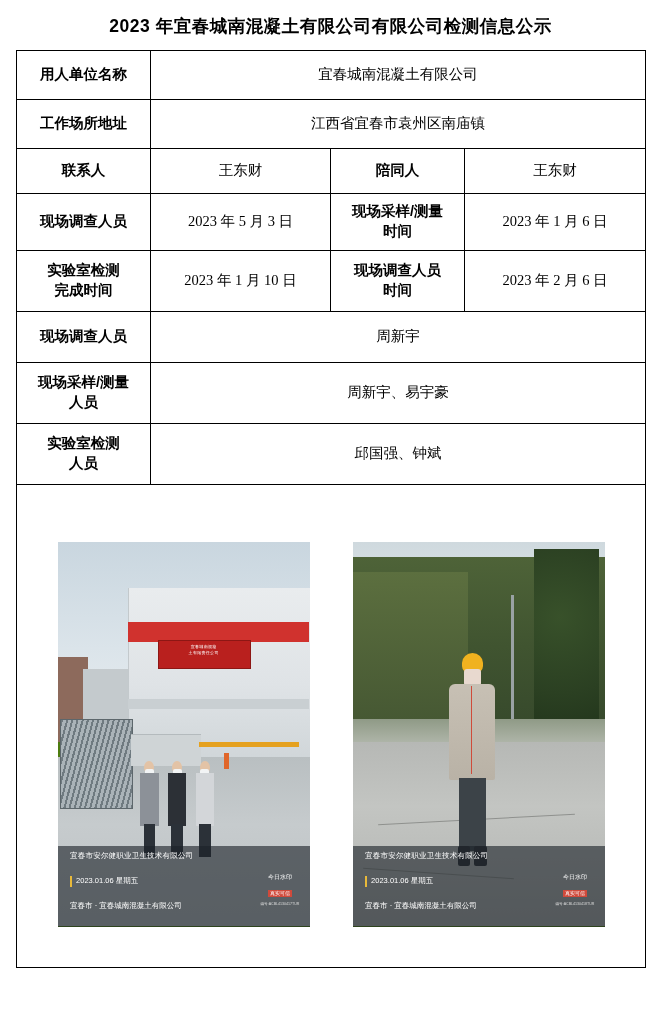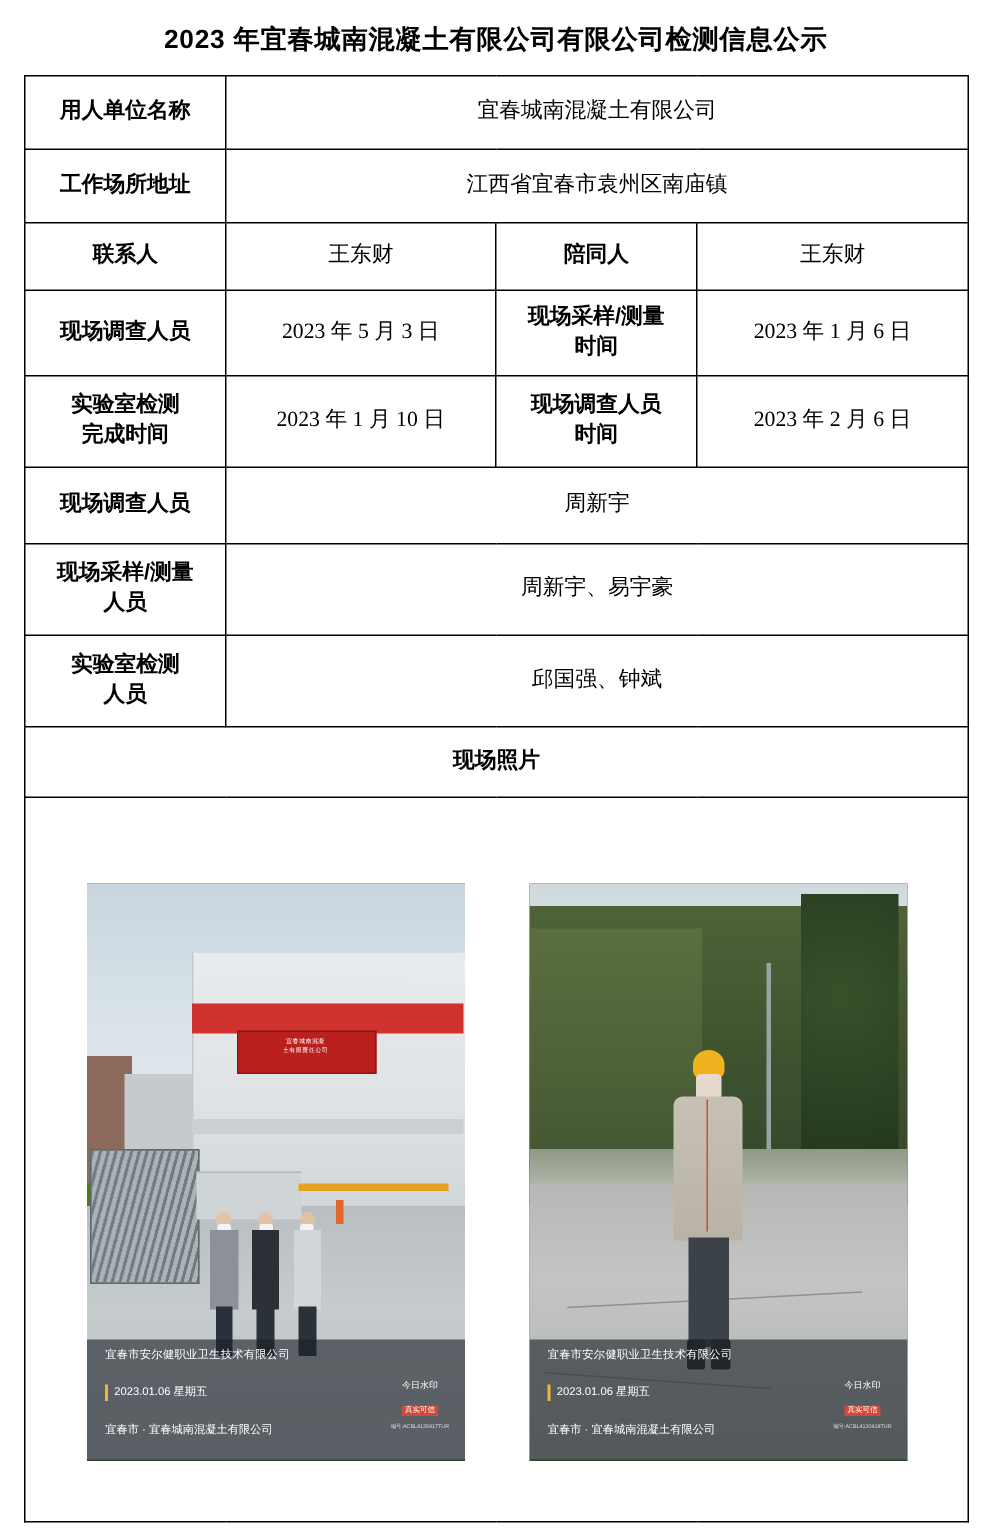--- a/index.html
+++ b/index.html
@@ -329,23 +329,20 @@
           <span>人员</span>
         </td>
         <td class="value" colspan="3">周新宇、易宇豪</td>
       </tr>
       <tr class="r8">
         <td class="label">
           <span>实验室检测</span><br>
           <span>人员</span>
         </td>
         <td class="value" colspan="3">邱国强、钟斌</td>
-      </tr>
-      <tr class="photos-header">
-        <td colspan="4">现场照片</td>
       </tr>
       <tr class="photos-body">
         <td colspan="4">
           <div class="photo-wrap">
 
             <div class="photo">
               <div class="p1-sky"></div>
               <div class="p1-left-bldg"></div>
               <div class="p1-left-bldg2"></div>
               <div class="p1-bldg"></div>

